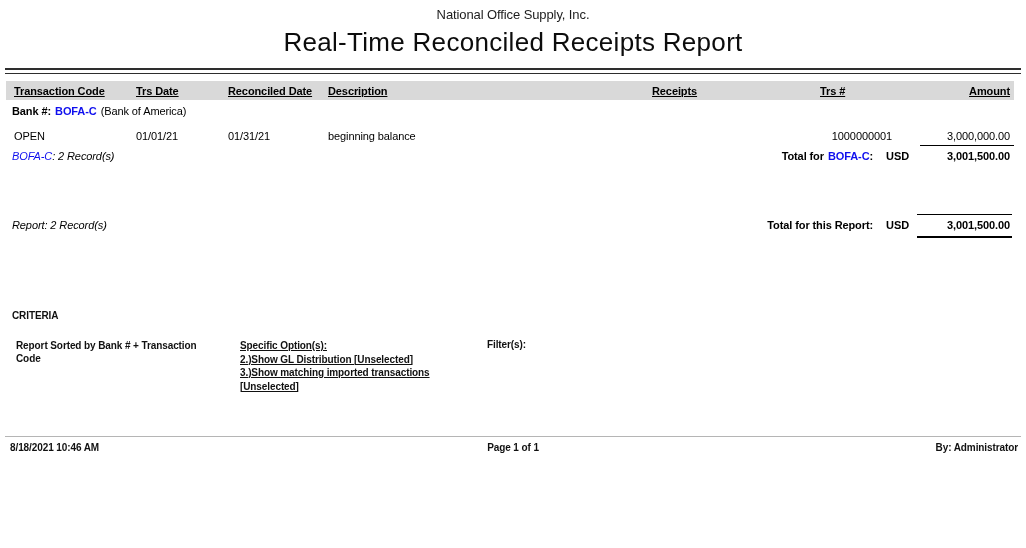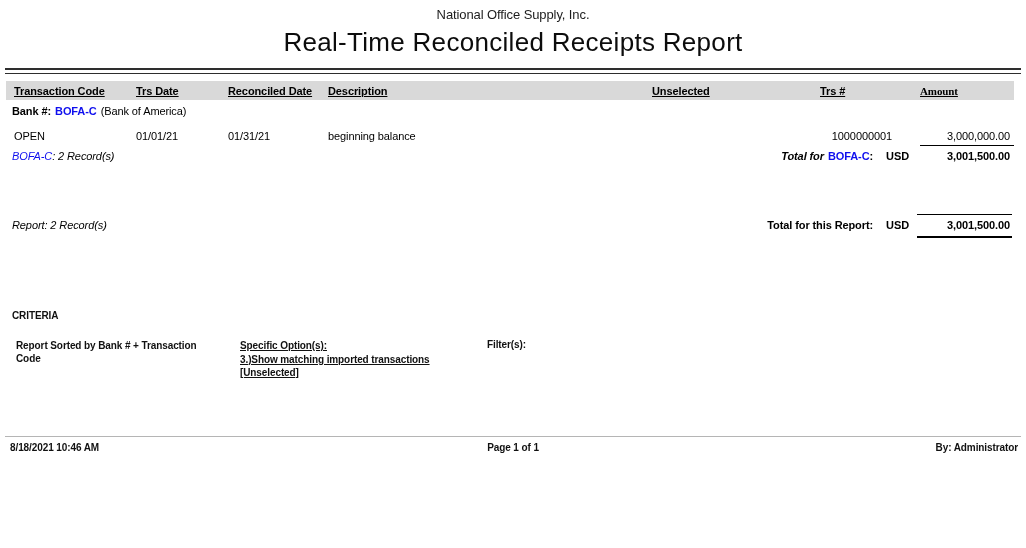--- a/index.html
+++ b/index.html
@@ -13,34 +13,34 @@
   .rtitle   { position:absolute; top:27px; left:0; right:0; text-align:center; font-size:26px; color:#0c0c0c; letter-spacing:0.3px; }
   .toprule  { position:absolute; top:68px; left:5px; right:5px; height:3px;
               border-top:2px solid #2e2e2e; border-bottom:1px solid #2e2e2e; }
   
   table.rpt { position:absolute; top:81px; left:6px; width:1008px;
               border-collapse:collapse; table-layout:fixed; font-size:11px; }
   table.rpt th, table.rpt td { overflow:hidden; white-space:nowrap; vertical-align:middle; }
   thead th { background:var(--header_band,#d9d9d9); font-weight:bold; text-decoration:underline;
              text-align:left; font-size:11px; padding:3px 0 3px 8px; height:13px; }
   th.th-trsno  { padding-left:4px; }
-  th.th-right  { padding:3px 4px 3px 0;font-family:Liberation Serif, serif; }
+  th.th-right  { text-align:right; padding:3px 4px 3px 0; }
   td.c       { padding:4px 0 3px 8px; }
   td.num     { text-align:right; padding:4px 28px 3px 0; }
   td.amt     { text-align:right; padding:4px 4px 3px 0; }
   tr.bank-row td { padding:5px 0 3px 6px; }
   tr.sp td   { padding:0; height:6px; }
   .b   { font-weight:bold; }
   .i   { font-style:italic; }
   .blue{ color:var(--link_blue,#0000ee); }
   .bank-gap { margin-right:4px; }
   td.records { padding:4px 0 3px 6px; font-style:italic; }
   td.tot-label { text-align:right; font-weight:bold; padding:4px 11px 3px 0; }
   .usd { margin-left:13px; }
-  .pref{ margin-right:4px;font-style:italic; }
+  .pref{ margin-right:4px; }
   td.topline { border-top:1px solid #000; font-weight:bold; }
   
   .report-total { position:absolute; top:214px; left:6px; right:14px; display:flex;
                   justify-content:space-between; align-items:flex-start; font-size:11px; }
   .rt-left  { padding:5px 0 0 6px; }
   .rt-right { display:flex; align-items:flex-start; }
   .rt-right .lbl { padding-top:5px; font-weight:bold; }
   .rt-right .cur { padding-top:5px; font-weight:bold; margin-left:13px; }
   .rt-amt  { margin-left:8px; width:93px; text-align:right; font-weight:bold;
              border-top:1px solid #000; border-bottom:2px solid #000; padding:4px 2px 5px 0; }
@@ -75,21 +75,21 @@
         <col style="width:172px">
         <col style="width:104px">
         <col style="width:94px">
     </colgroup>
     <thead>
       <tr>
         <th>Transaction Code</th>
         <th>Trs Date</th>
         <th>Reconciled Date</th>
         <th>Description</th>
-        <th>Unselected</th>
+        <th>Receipts</th>
         <th class="th-trsno">Trs #</th>
         <th class="th-right">Amount</th>
       </tr>
     </thead>
     <tbody>
       <tr class="bank-row">
         <td colspan="7">
           <span class="b bank-gap">Bank #:</span><span class="b blue bank-gap">BOFA-C</span><span>(Bank of America)</span>
         </td>
       </tr>
@@ -123,20 +123,21 @@
       <span class="lbl">Total for this Report:</span>
       <span class="cur">USD</span>
       <span class="rt-amt">3,001,500.00</span>
     </div>
   </div>
 
   <div class="crit-head">CRITERIA</div>
   <div class="crit-sort">Report Sorted by Bank # + Transaction Code</div>
   <div class="crit-options">
     <div>Specific Option(s):</div>
+    <div>2.)Show GL Distribution [Unselected]</div>
     <div>3.)Show matching imported transactions [Unselected]</div>
   </div>
   <div class="crit-filters">Filter(s):</div>
 
   <div class="footer">
     <span class="fl">8/18/2021 10:46 AM</span>
     <span class="fc">Page 1 of 1</span>
     <span class="fr">By: Administrator</span>
   </div>
 

